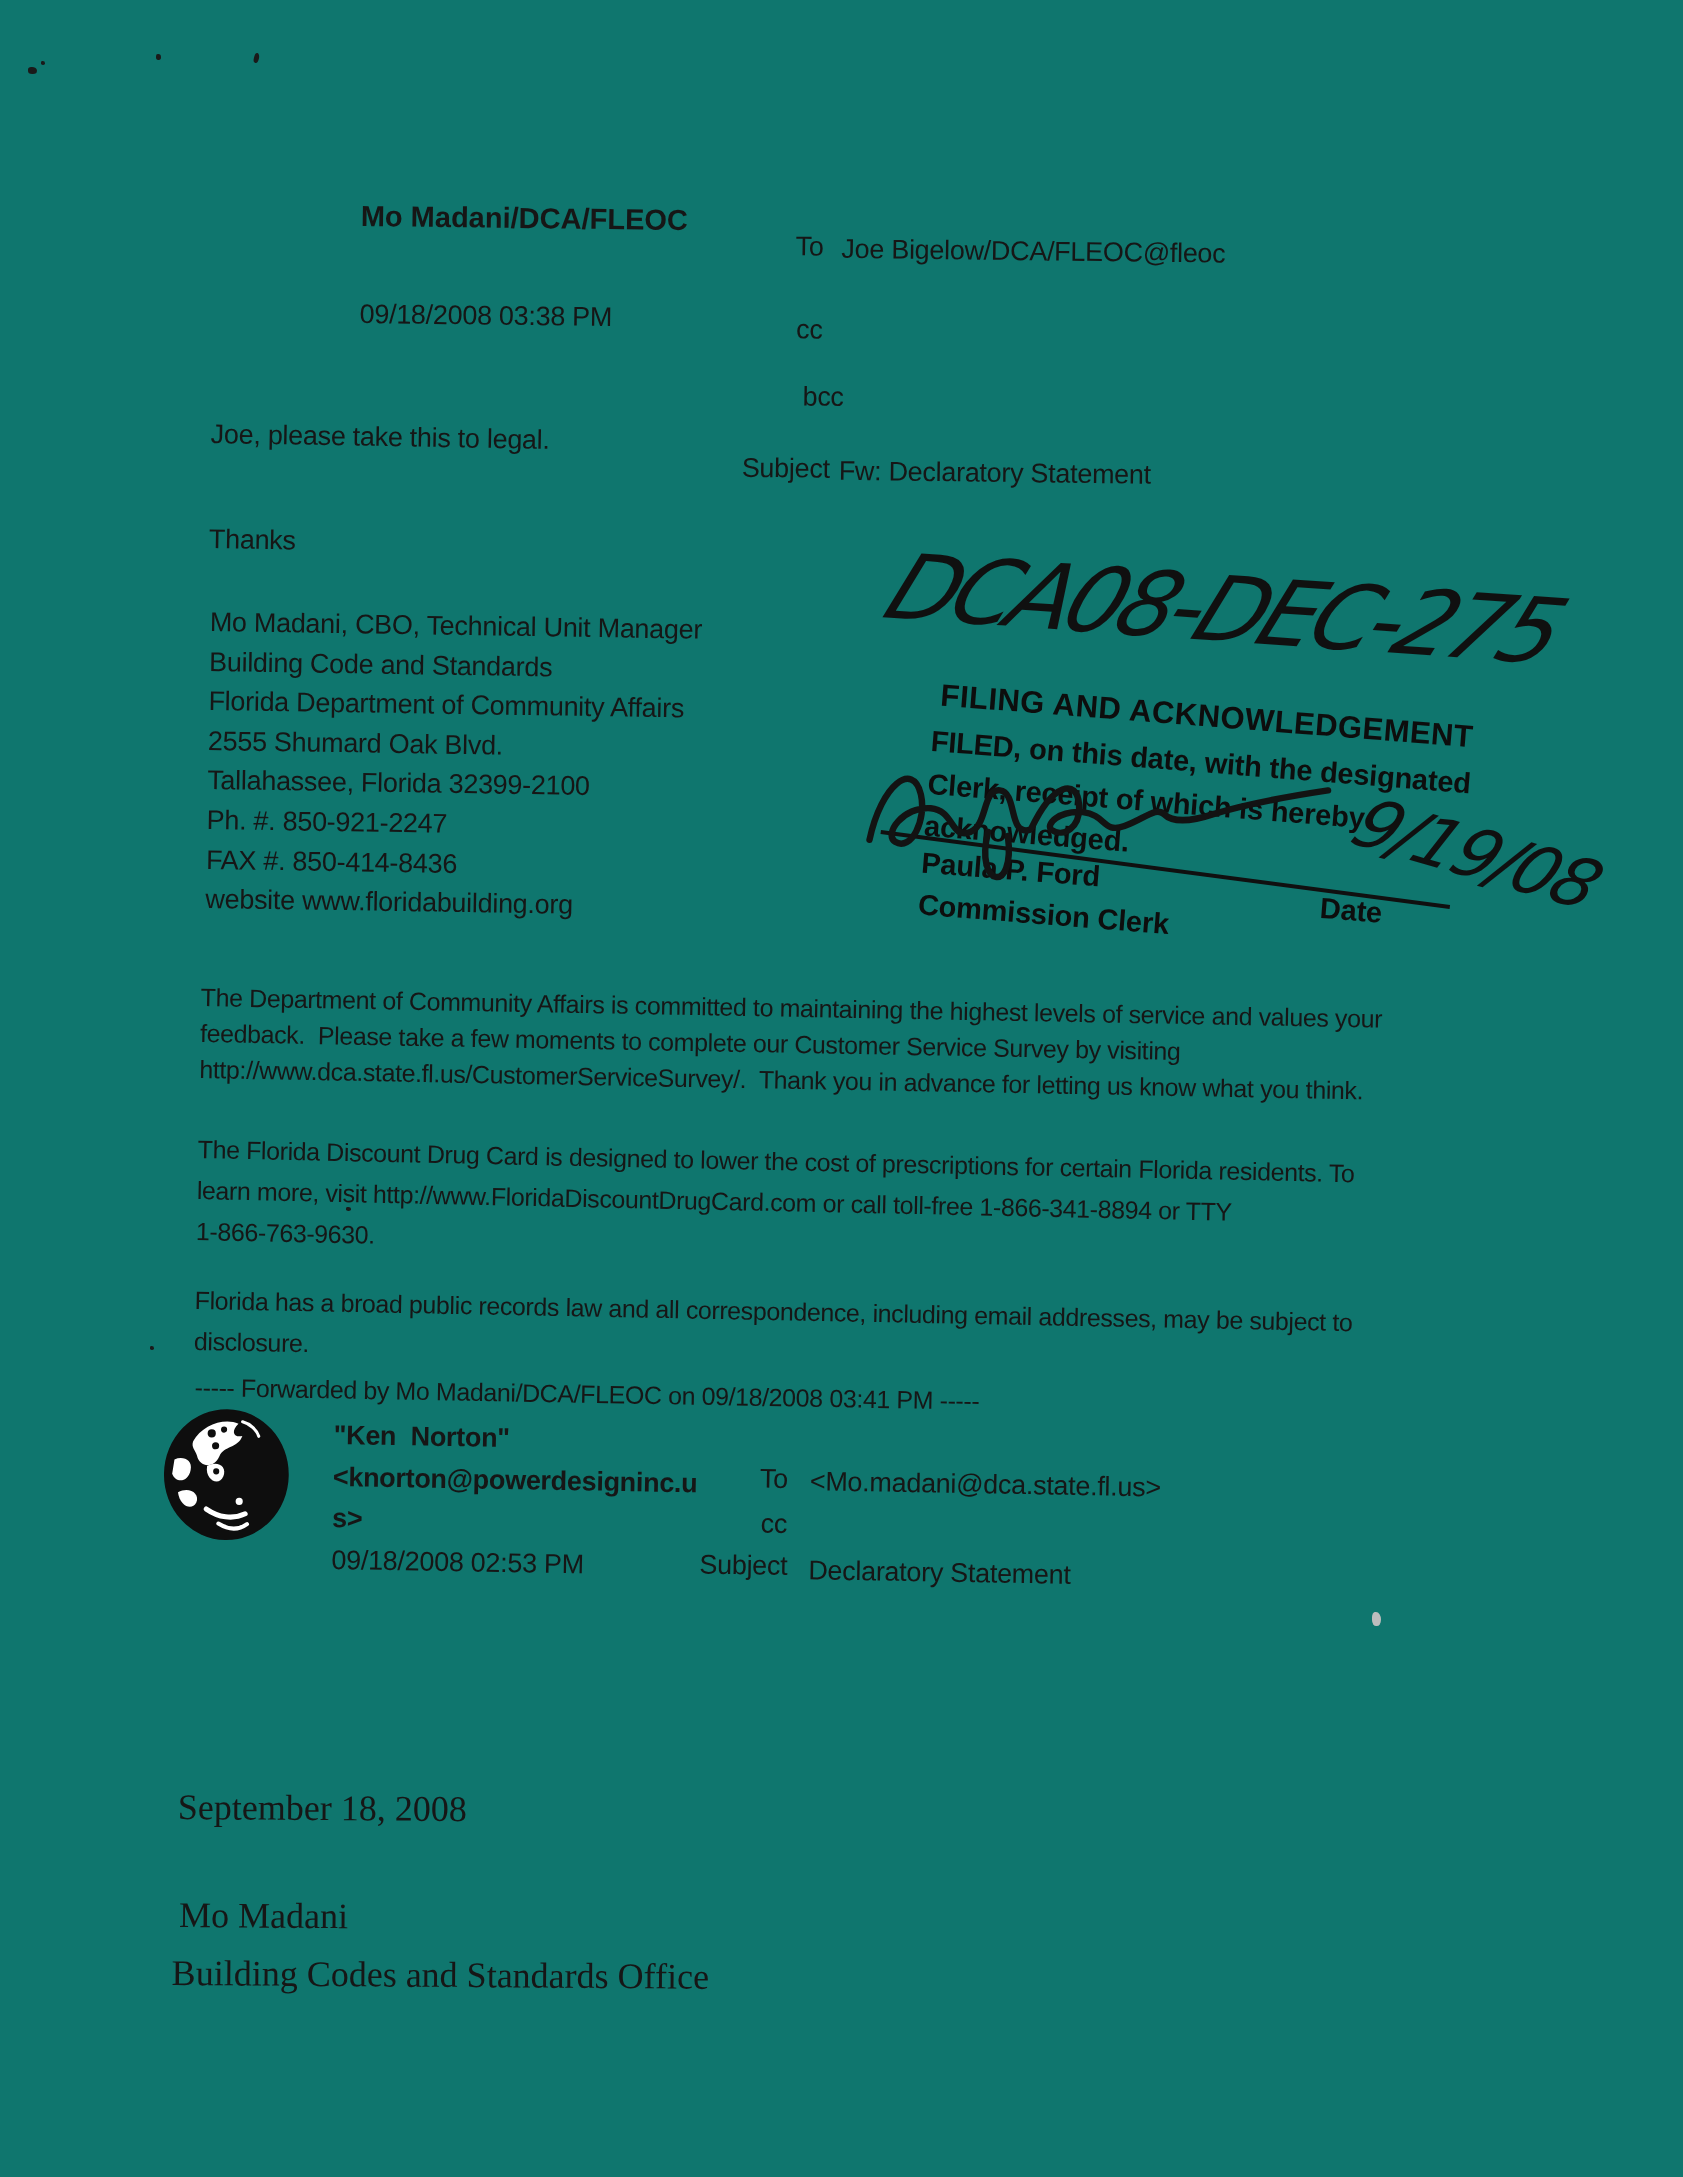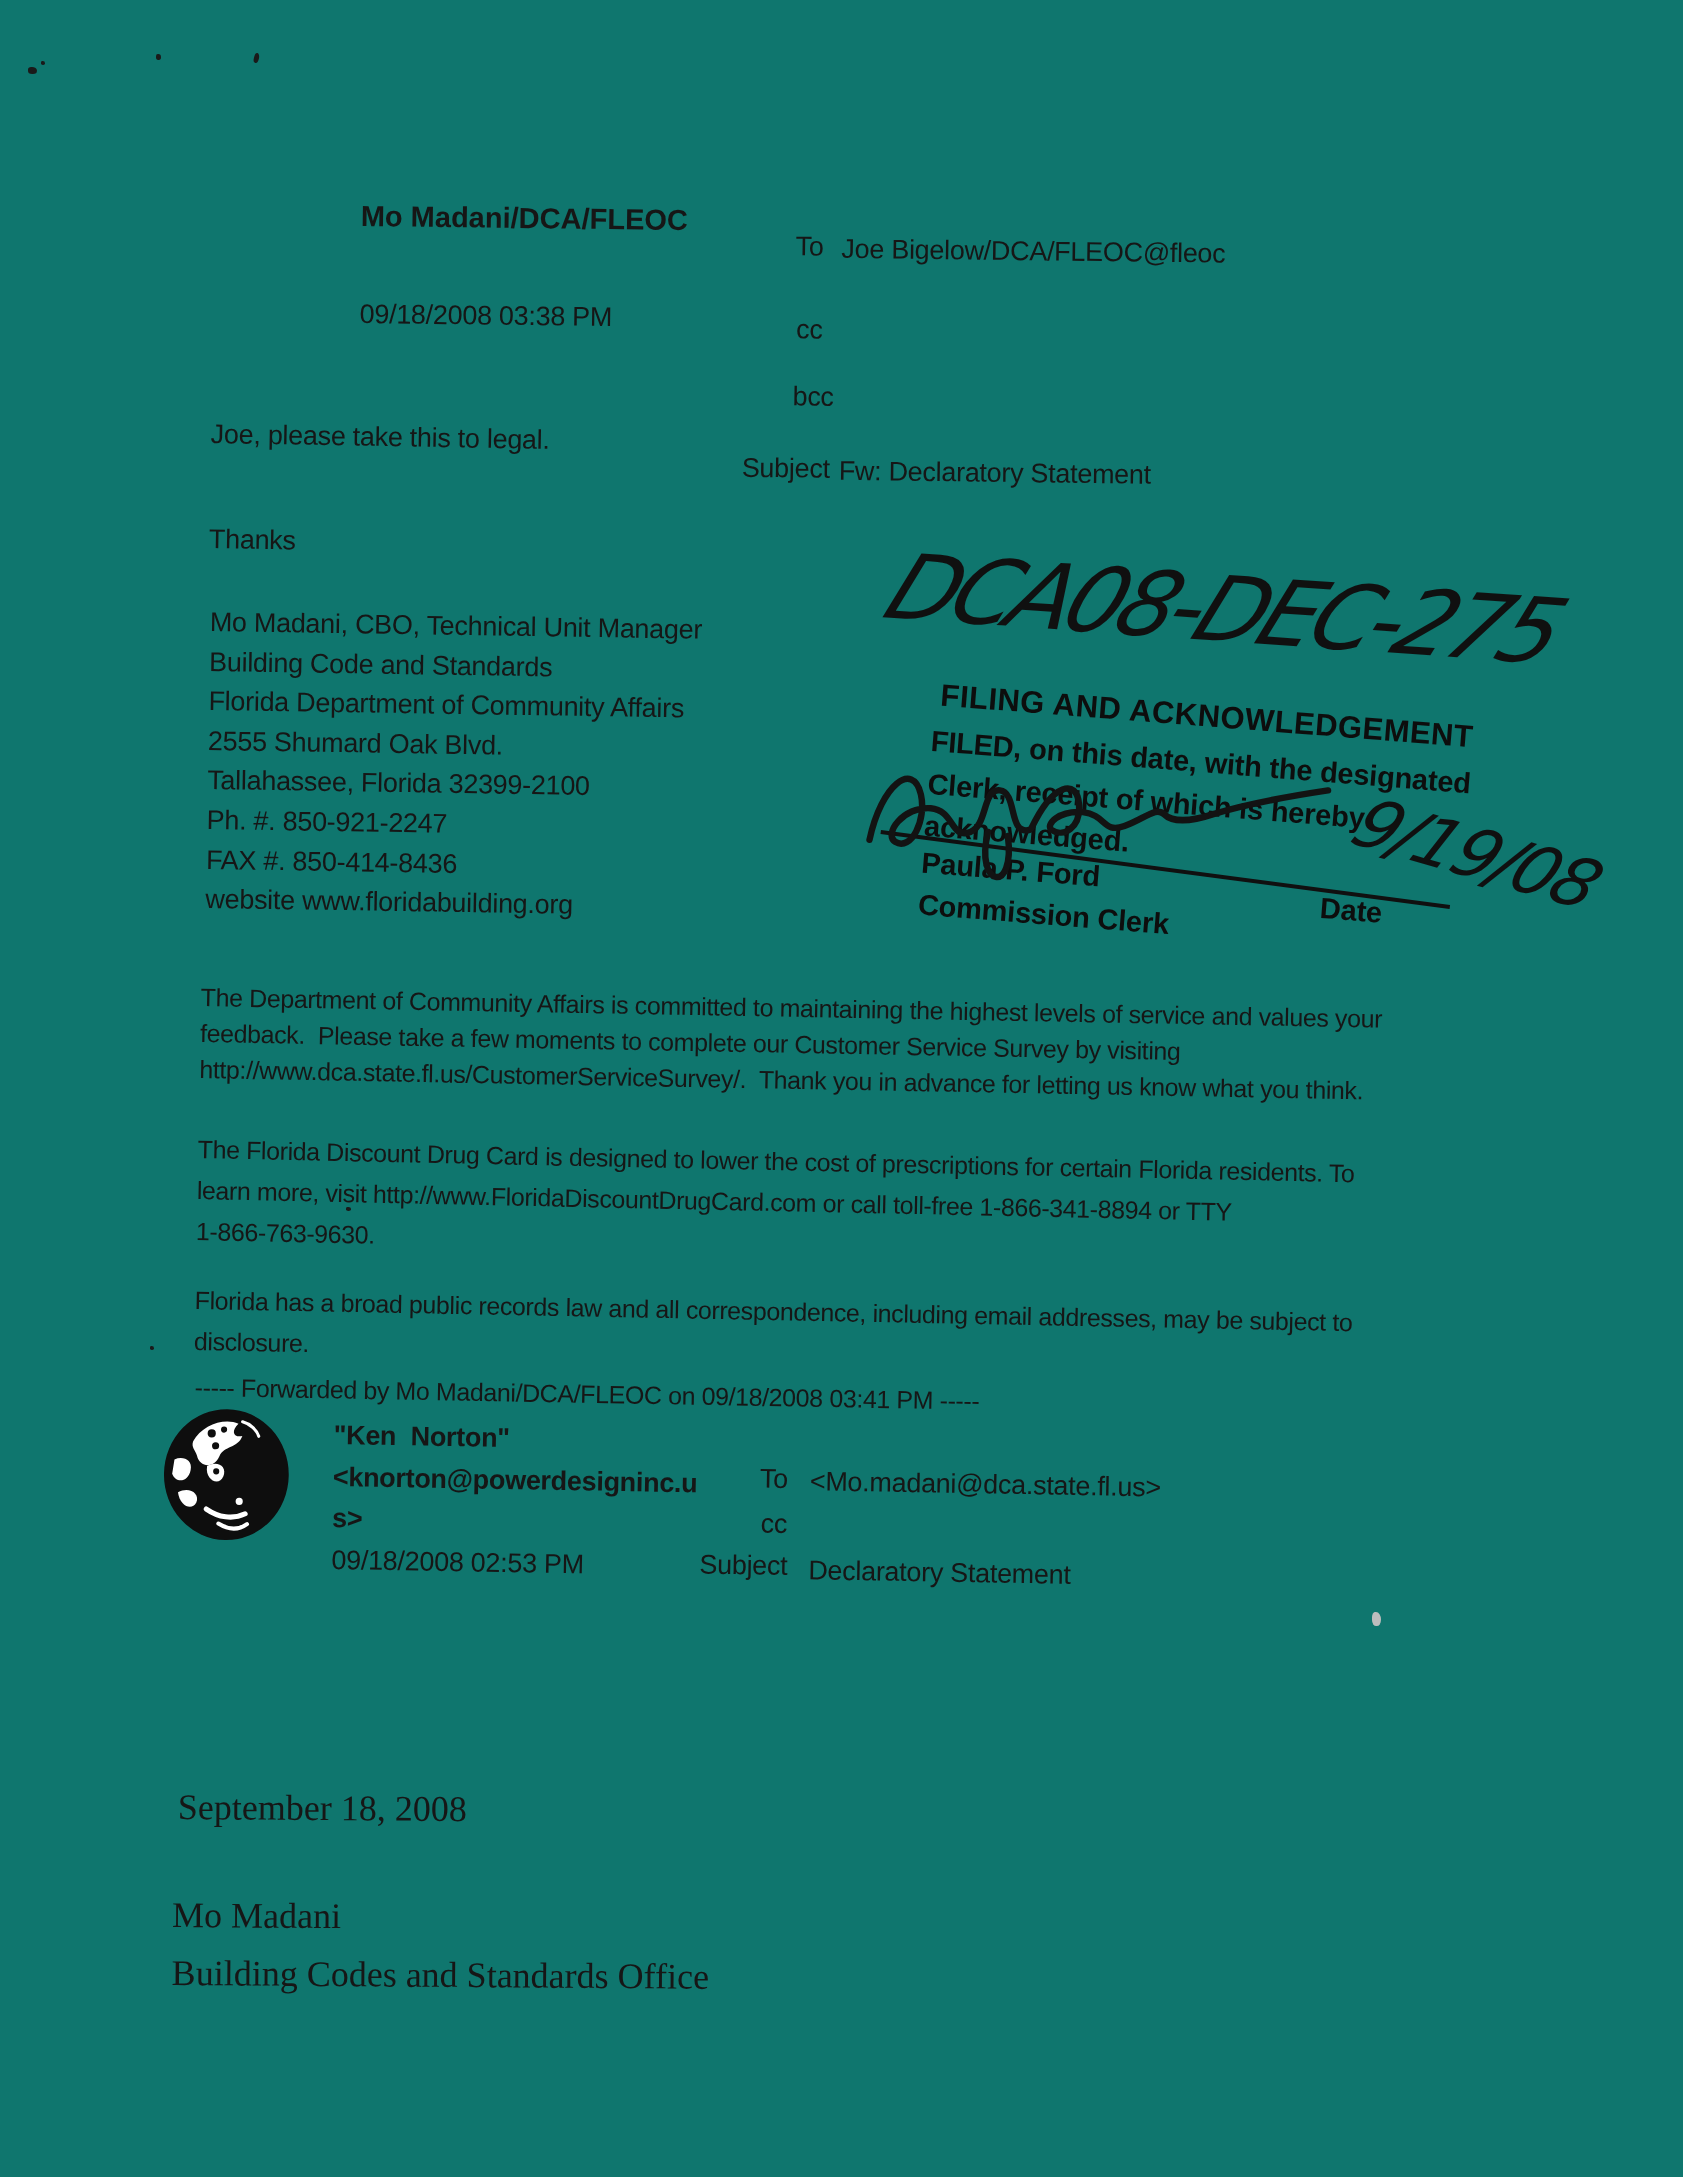--- a/index.html
+++ b/index.html
@@ -58,21 +58,21 @@
   <div class="speck" style="left:150px;top:1346px;width:4px;height:4px;"></div>
   <div class="speck" style="left:346px;top:1207px;width:5px;height:4px;"></div>
   <div class="speck" style="left:1372px;top:1612px;width:9px;height:14px;background:#bdbdbd;"></div>
 
   <div class="group header1">
     <div class="t sans b" style="left:0;top:0;font-size:29px;">Mo Madani/DCA/FLEOC</div>
     <div class="t sans fs27" style="left:0;top:99px;">09/18/2008 03:38 PM</div>
     <div class="t sans fs27 hdr-label" style="left:384px;top:26px;width:79px;">To</div>
     <div class="t sans fs27" style="left:481px;top:28px;">Joe Bigelow/DCA/FLEOC@fleoc</div>
     <div class="t sans fs27 hdr-label" style="left:384px;top:109px;width:79px;">cc</div>
-    <div class="t sans fs27 hdr-label" style="left:396px;top:176px;width:79px;">bcc</div>
+    <div class="t sans fs27 hdr-label" style="left:406px;top:176px;width:79px;">bcc</div>
     <div class="t sans fs27 hdr-label" style="left:384px;top:248px;width:79px;">Subject</div>
     <div class="t sans fs27" style="left:481px;top:250px;">Fw: Declaratory Statement</div>
   </div>
 
   <div class="group bodyblk">
     <div class="t sans fs27" style="left:0;top:0;">Joe, please take this to legal.</div>
     <div class="t sans fs27" style="left:0;top:105px;">Thanks</div>
   </div>
 
   <div class="group sigblk">
@@ -153,18 +153,18 @@
     <div class="t" style="left:171px;top:133px;">09/18/2008 02:53 PM</div>
     <div class="t hdr-label" style="left:567px;top:44px;width:59px;">To</div>
     <div class="t" style="left:648px;top:46px;">&lt;Mo.madani@dca.state.fl.us&gt;</div>
     <div class="t hdr-label" style="left:567px;top:89px;width:59px;">cc</div>
     <div class="t hdr-label" style="left:518px;top:131px;width:109px;">Subject</div>
     <div class="t" style="left:648px;top:135px;">Declaratory Statement</div>
   </div>
 
   <div class="group letter">
     <div class="t serif" style="left:5px;top:0;">September 18, 2008</div>
-    <div class="t serif" style="left:0;top:108px;text-align:right;">Mo Madani</div>
+    <div class="t serif" style="left:7px;top:108px;text-align:right;">Mo Madani</div>
     <div class="t serif" style="left:0;top:166px;">Building Codes and Standards Office</div>
   </div>
 
 </div>
 
 
 </body></html>

